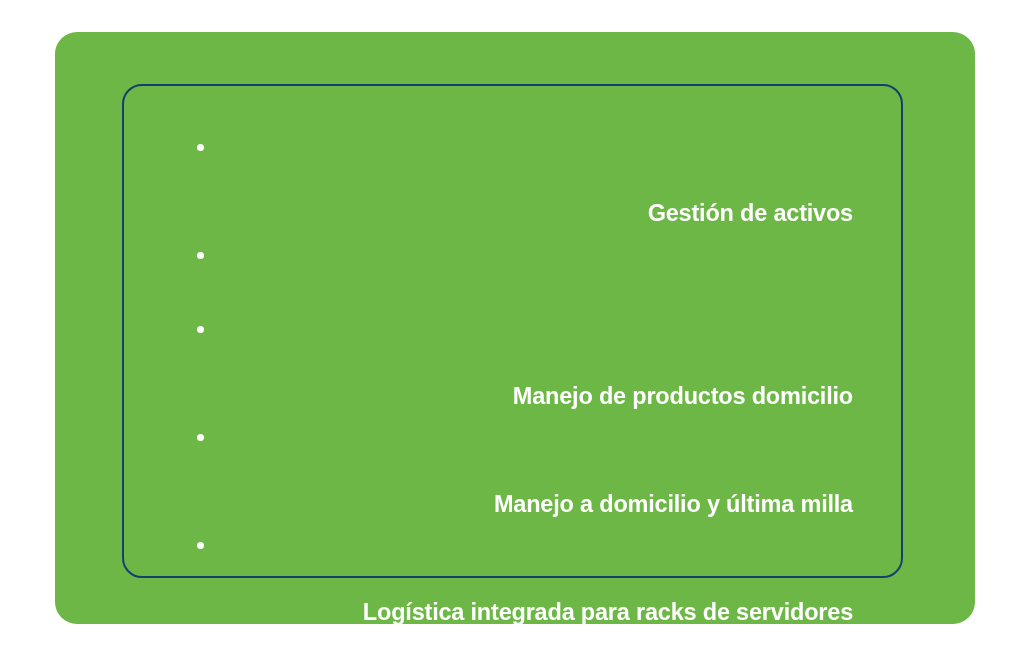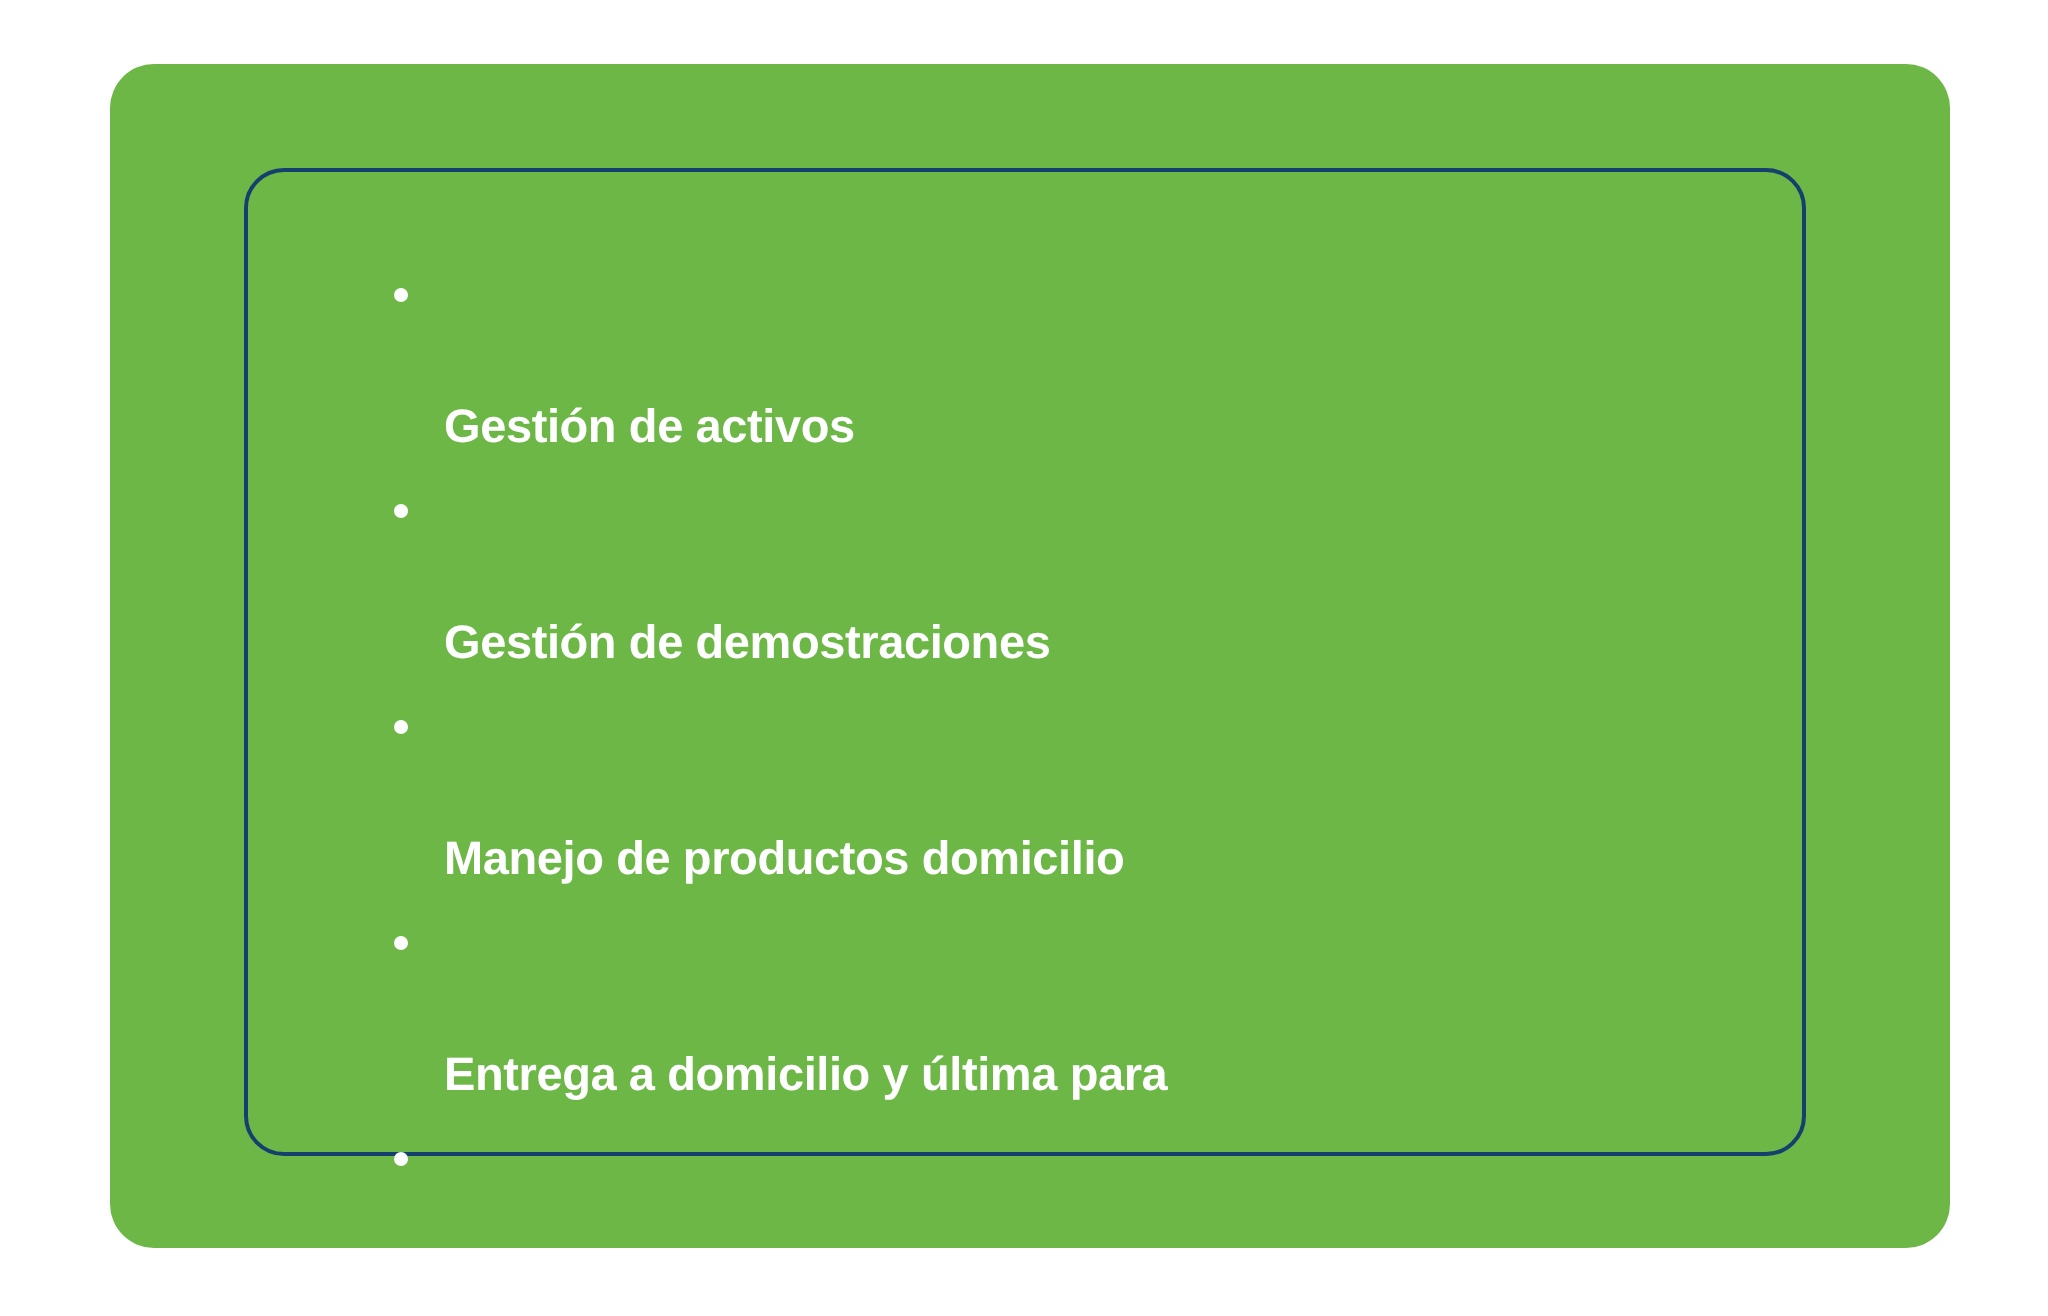--- a/index.html
+++ b/index.html
@@ -19,20 +19,21 @@
   
   #green-panel {
     position: absolute;
     left: 55px;
     top: 32px;
     width: 920px;
     height: 592px;
     background: #6CB746;
     border-radius: 22px;
     box-sizing: border-box;
+    text-align: right;
   }
 
   
   #inner-frame {
     position: absolute;
     left: 67px;   
     top: 52px;    
     width: 781px; 
     height: 494px;
     border: 2.5px solid #15406E;
@@ -87,31 +88,30 @@
 
   <ul id="service-list">
 
     <li class="service-item">
       <span class="bullet-dot"></span>
       <span class="service-label">Gestión de activos</span>
     </li>
 
     <li class="service-item">
       <span class="bullet-dot"></span>
-      <span class="service-label">Gestión de demostraciones</span>
     </li>
 
     <li class="service-item">
       <span class="bullet-dot"></span>
       <span class="service-label">Manejo de productos domicilio</span>
     </li>
 
     <li class="service-item">
       <span class="bullet-dot"></span>
-      <span class="service-label">Entrega a domicilio y última para</span>
+      <span class="service-label">Manejo a domicilio y última milla</span>
     </li>
 
     <li class="service-item">
       <span class="bullet-dot"></span>
       <span class="service-label">Logística integrada para racks de servidores</span>
     </li>
 
   </ul>
 </div>
 

